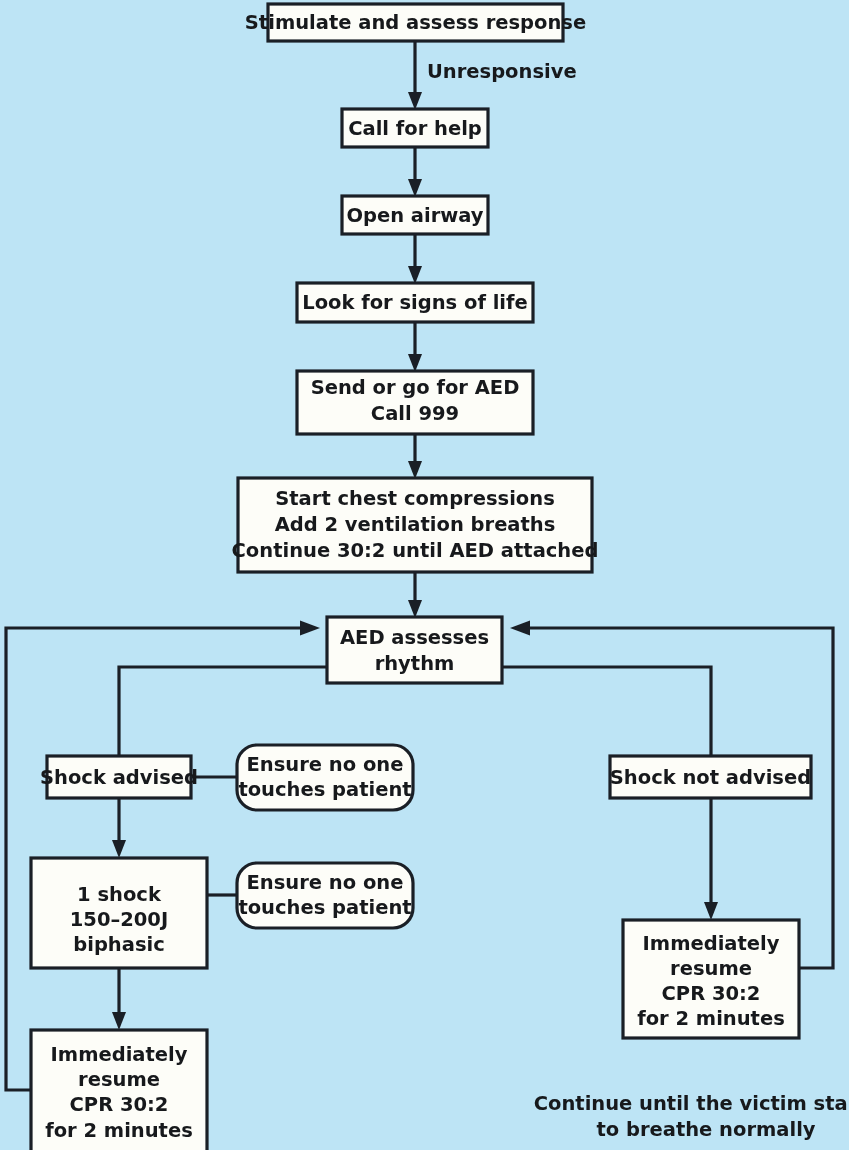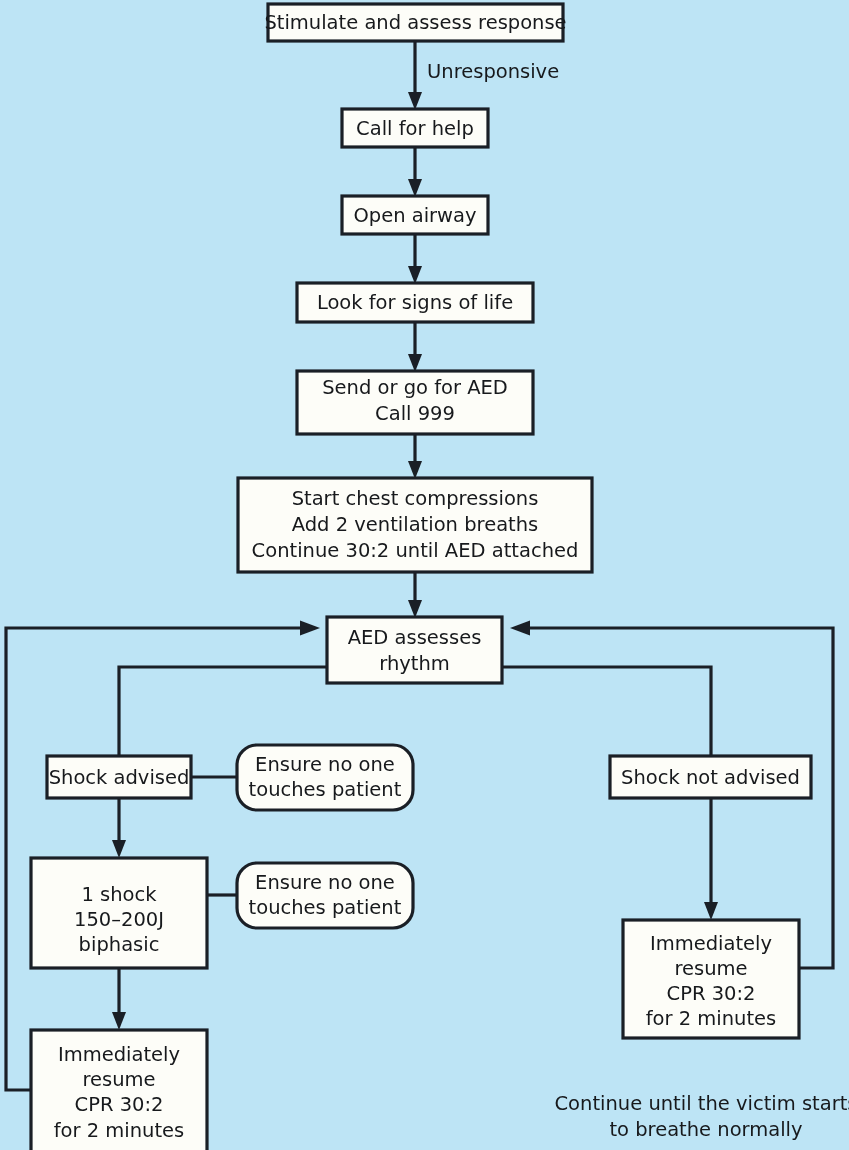--- a/index.html
+++ b/index.html
@@ -7,20 +7,21 @@
     padding: 0;
     background: #bde4f5;
   }
   #chart-root {
     position: relative;
     width: 849px;
     height: 1150px;
     background: #bde4f5;
     overflow: hidden;
     font-family: "DejaVu Sans", sans-serif;
+    font-weight: bold;
   }
   svg#flow {
     position: absolute;
     top: 0; left: 0;
     width: 849px;
     height: 1150px;
     display: block;
   }
   .node-rect {
     fill: #fdfdf8;

